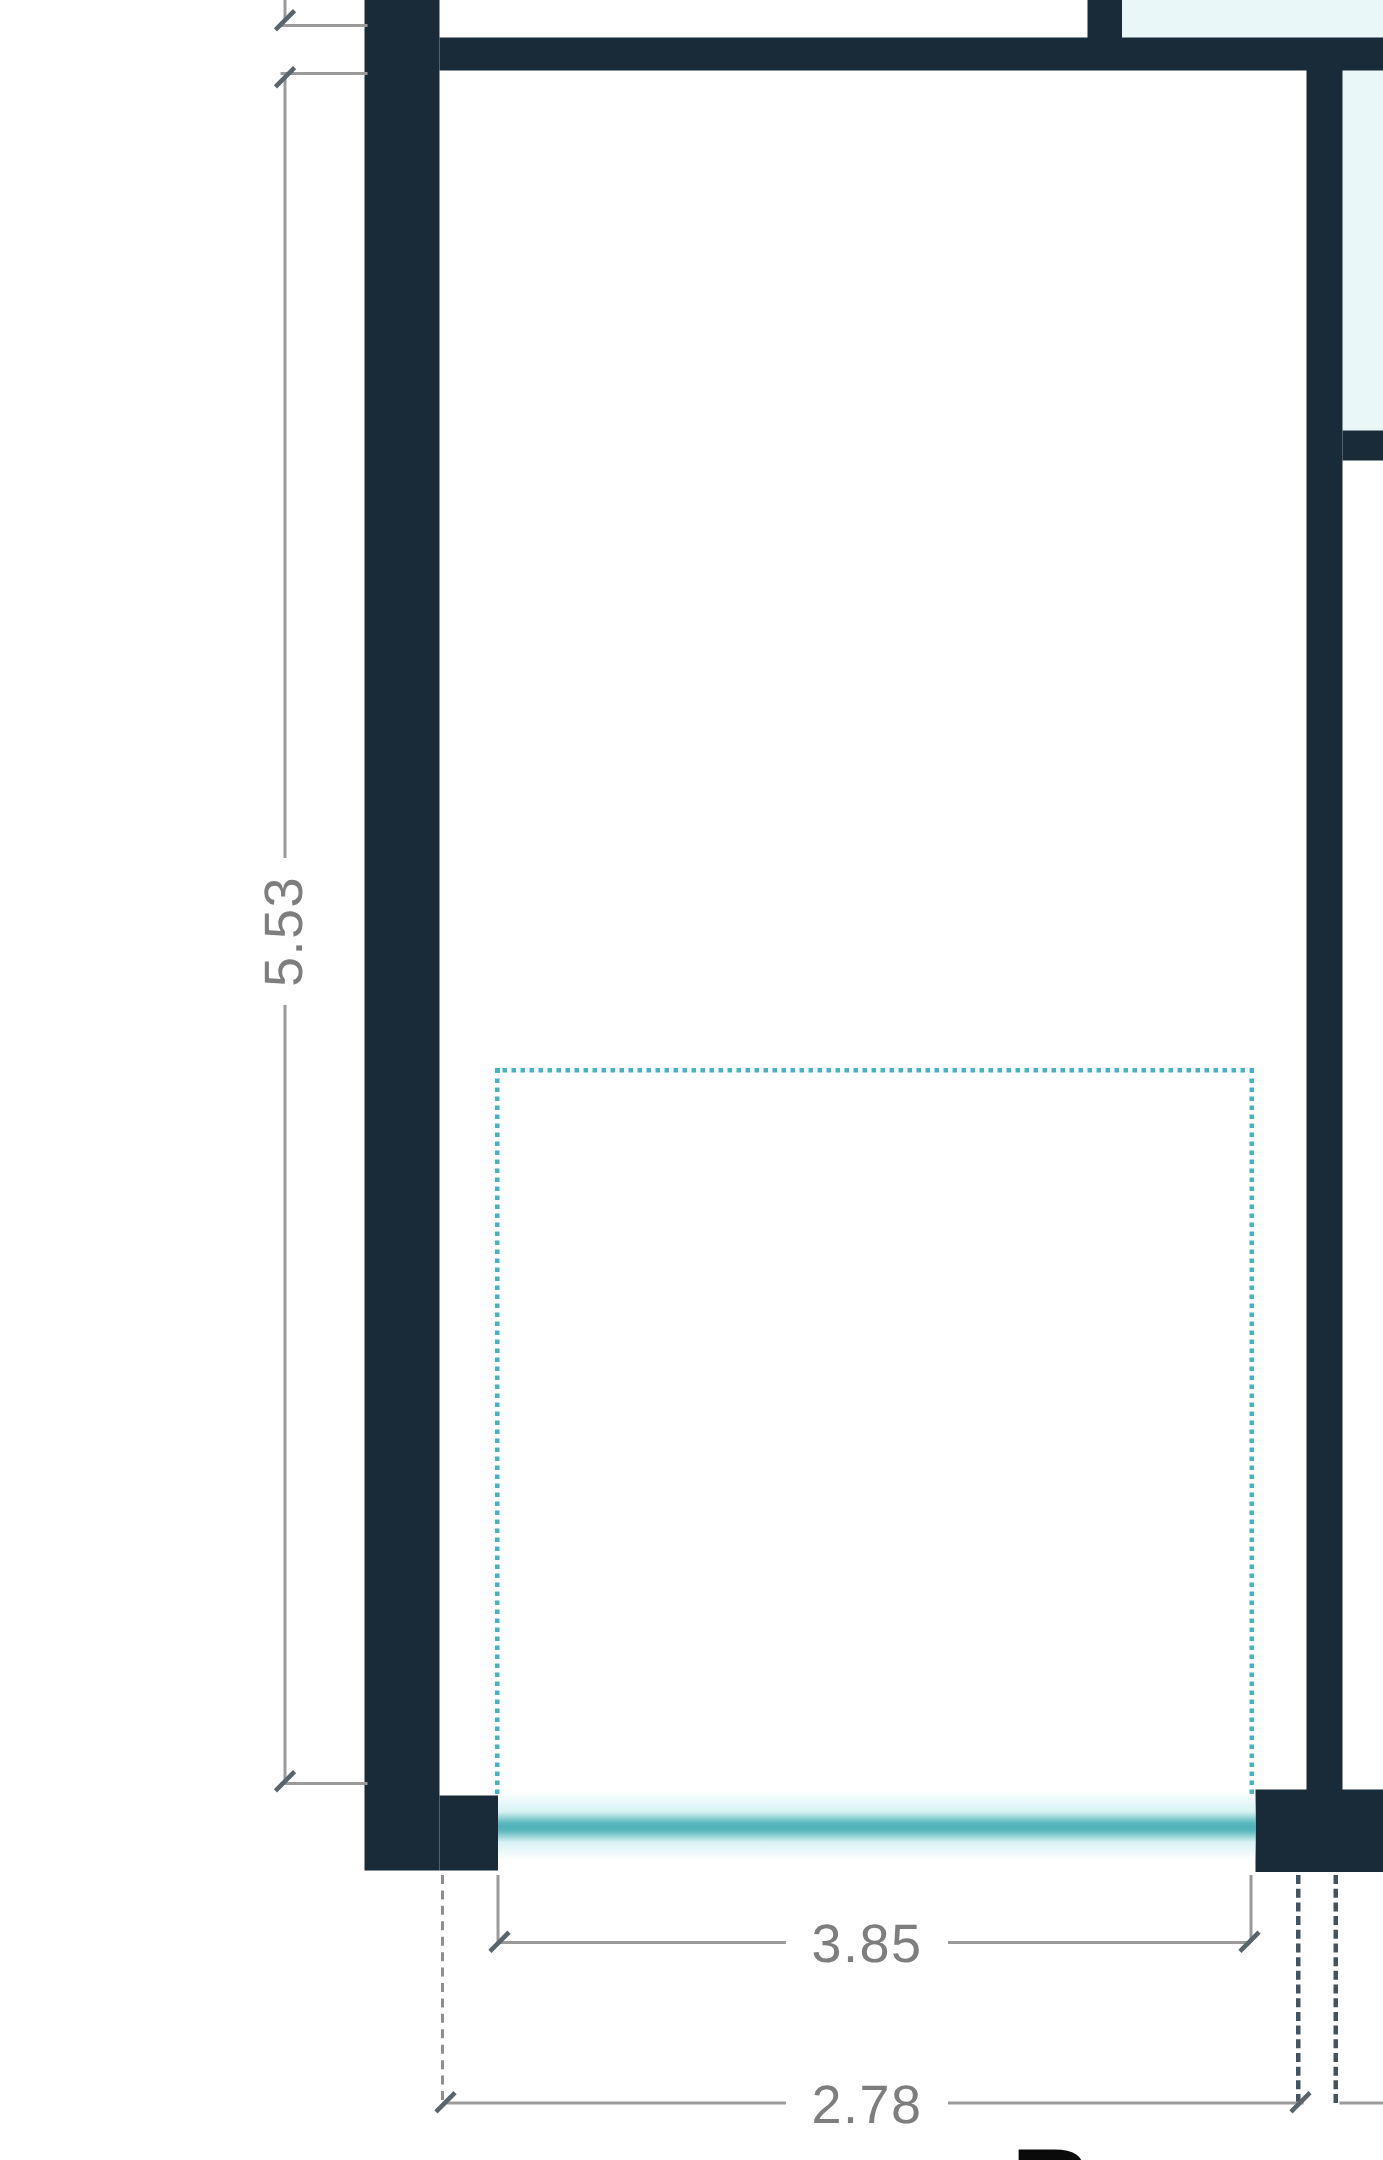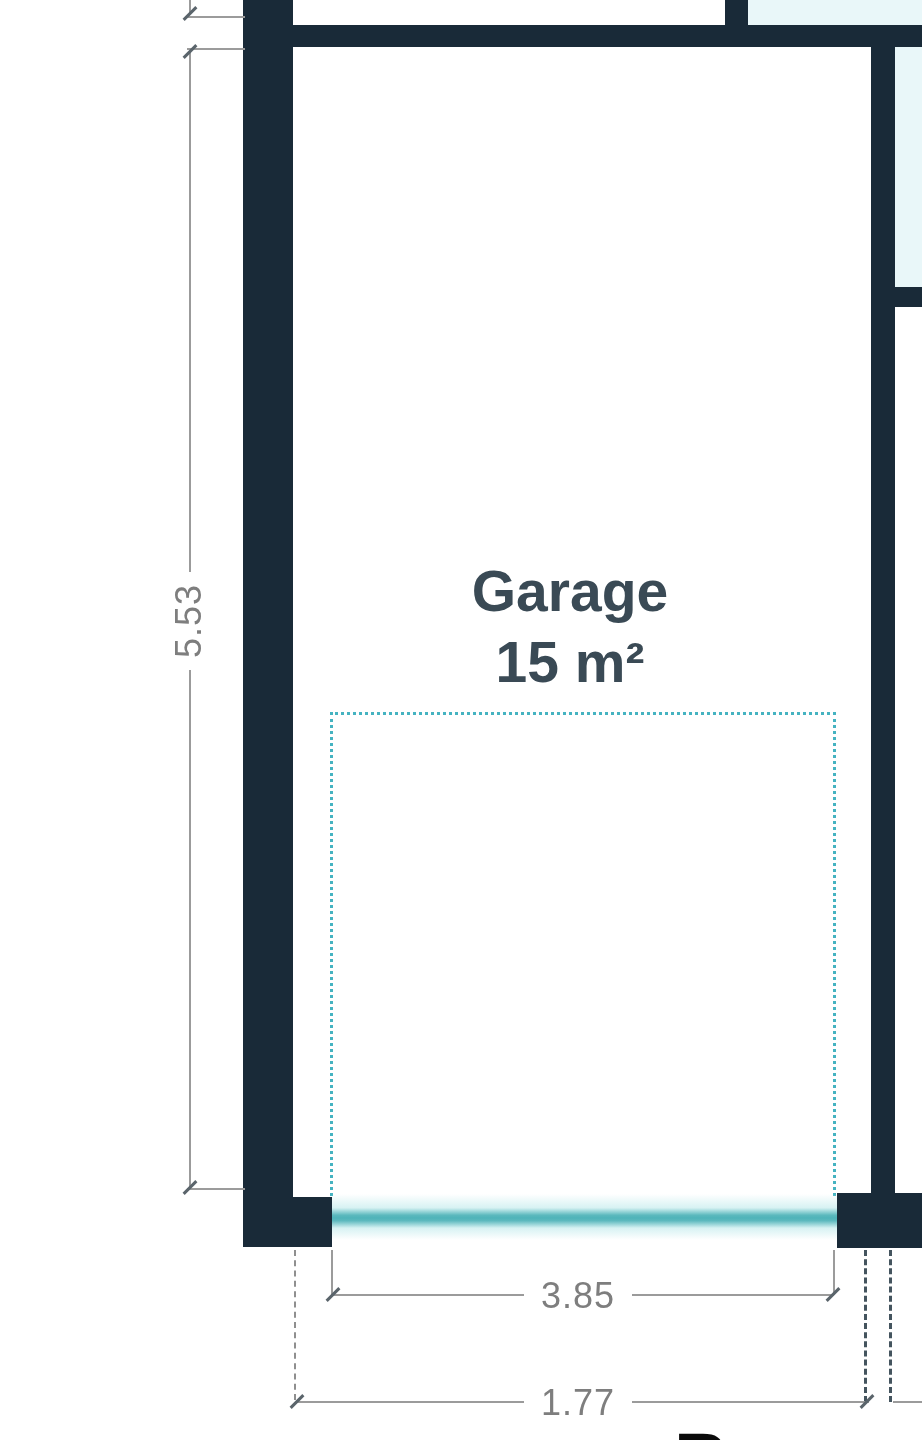--- a/index.html
+++ b/index.html
@@ -68,24 +68,20 @@
   <div class="wall" style="left:725px;top:0;width:23px;height:27px;"></div>
   <div class="wall" style="left:871px;top:45px;width:24px;height:1203px;"></div>
   <div class="wall" style="left:895px;top:287px;width:27px;height:20px;"></div>
   <div class="wall" style="left:293px;top:1197px;width:39px;height:50px;"></div>
   <div class="wall" style="left:837px;top:1193px;width:85px;height:55px;"></div>
 
   <div class="parking"></div>
 
   <div class="door"></div>
 
-  <div class="roomlabel">
-    <span>Garage</span>
-    <span>15 m²</span>
-  </div>
 
   <div>
     <div class="dimline" style="left:189px;top:52px;width:2px;height:1136px;"></div>
     <div class="dimline" style="left:187px;top:48px;width:58px;height:2px;"></div>
     <div class="dimline" style="left:187px;top:1188px;width:58px;height:2px;"></div>
     <div class="tick" style="left:181px;top:50px;"></div>
     <div class="tick" style="left:181px;top:1186px;"></div>
     <div class="dimlabel vert" style="left:158px;top:572px;width:62px;height:98px;">
       <span>5.53</span>
     </div>
@@ -110,21 +106,21 @@
 
   <div>
     <div class="dimdash" style="left:294px;top:1250px;height:150px;"></div>
     <div class="walldash" style="left:864px;top:1250px;height:152px;"></div>
     <div class="walldash" style="left:889px;top:1250px;height:152px;"></div>
     <div class="dimline" style="left:296px;top:1401px;width:573px;height:2px;"></div>
     <div class="dimline" style="left:893px;top:1401px;width:29px;height:2px;"></div>
     <div class="tick" style="left:288px;top:1400px;"></div>
     <div class="tick" style="left:858px;top:1400px;"></div>
     <div class="dimlabel" style="left:524px;top:1383px;width:108px;height:40px;">
-      <span>1.77</span>
+      <span>2.78</span>
     </div>
   </div>
 
   <div class="partial-letter">
     <span>B</span>
   </div>
 
 </div>
 
 </body></html>

